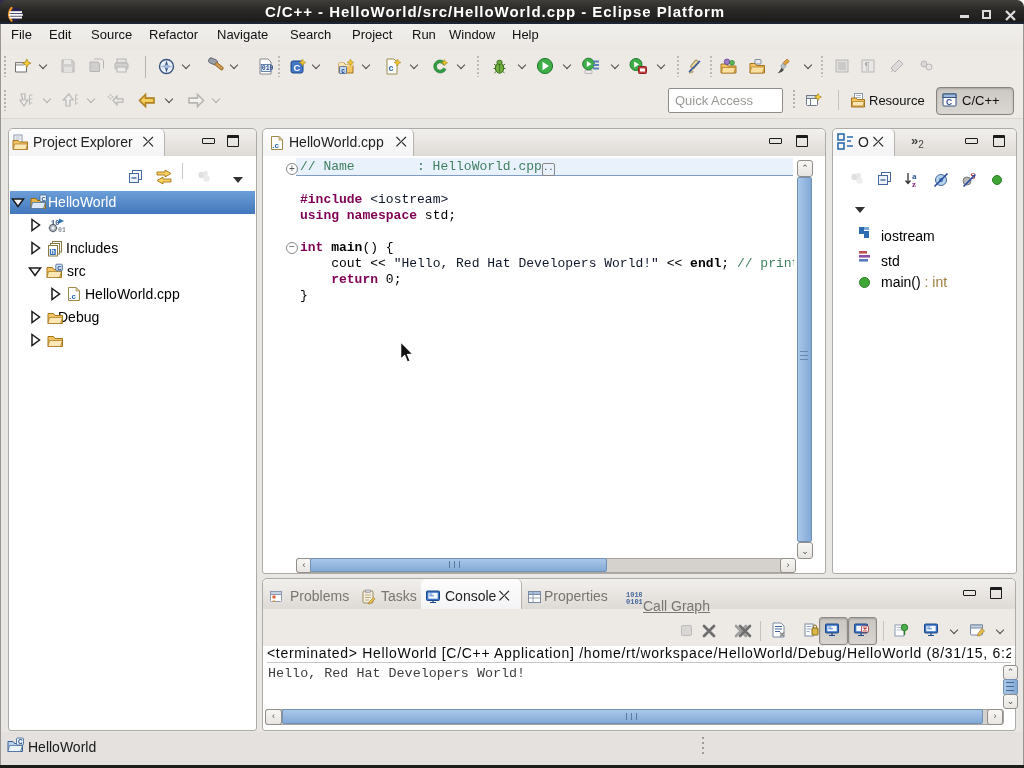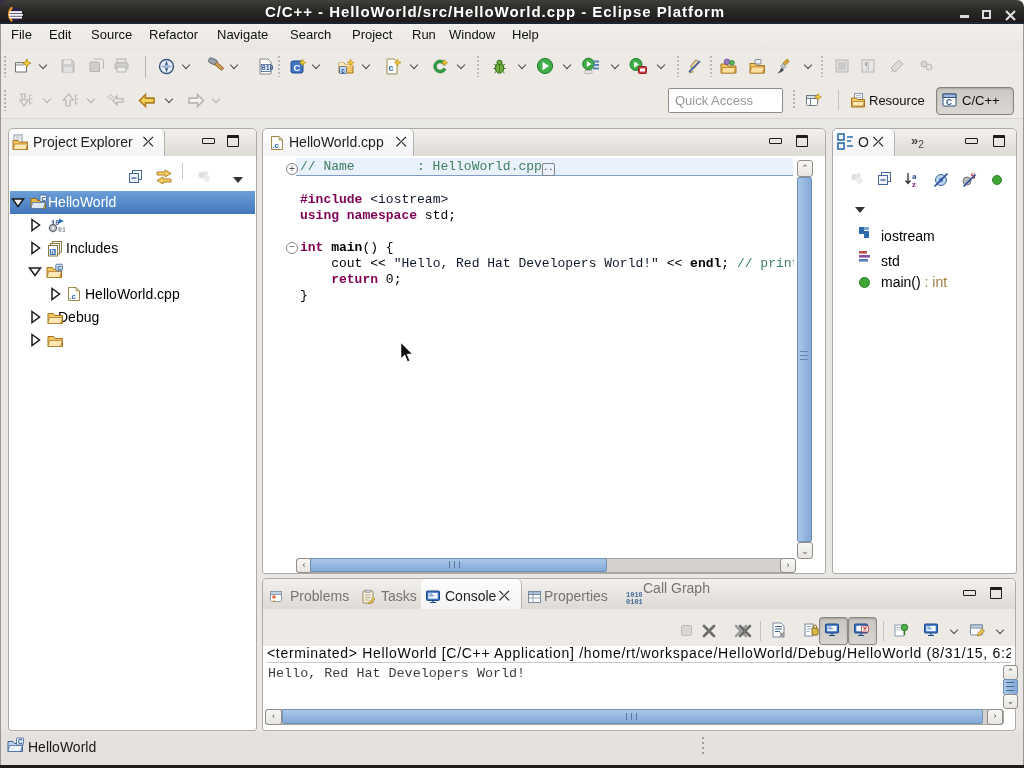--- a/index.html
+++ b/index.html
@@ -318,20 +318,23 @@
     </svg>
   <svg class="abs" width="11" height="14" viewBox="0 0 11 14" style="left:21px;top:89px">
       <path d="M2 1.5 L9.5 7 L2 12.5 Z" fill="#fdfdfd" stroke="#1a1a1a" stroke-width="1.5"></path>
     </svg>
   <div class="trow" style="top:108px;">
       <span class="lbl" style="left:56px;">Includes</span>
     </div>
   <svg class="abs" width="11" height="14" viewBox="0 0 11 14" style="left:21px;top:112px">
       <path d="M2 1.5 L9.5 7 L2 12.5 Z" fill="#fdfdfd" stroke="#1a1a1a" stroke-width="1.5"></path>
     </svg>
+  <div class="trow" style="top:131px;">
+      <span class="lbl" style="left:57px;">src</span>
+    </div>
   <svg class="abs" width="14" height="11" viewBox="0 0 14 11" style="left:19px;top:137px">
       <path d="M1.5 2 L12.5 2 L7 9.5 Z" fill="#fdfdfd" stroke="#1a1a1a" stroke-width="1.5"></path>
     </svg>
   <div class="trow" style="top:154px;">
       <span class="lbl" style="left:75px;">HelloWorld.cpp</span>
     </div>
   <svg class="abs" width="11" height="14" viewBox="0 0 11 14" style="left:41px;top:158px">
       <path d="M2 1.5 L9.5 7 L2 12.5 Z" fill="#fdfdfd" stroke="#1a1a1a" stroke-width="1.5"></path>
     </svg>
   <div class="trow" style="top:177px;">
@@ -478,21 +481,21 @@
 
 <div class="abs panel" id="console" style="left:262px;top:578px;width:752px;height:151px;">
   <div class="tabstrip" style="height:30px;border-radius:5px 5px 0 0;"></div>
   <div class="abs" style="left:0;top:30px;width:752px;height:37px;background:#edeae6;"></div>
   <div class="tab-sel" style="left:158px;width:100px;height:30px;"></div>
   <div class="abs contab" style="left:27px;top:9px;">Problems</div>
   <div class="abs contab" style="left:118px;top:9px;">Tasks</div>
   <div class="abs tabtxt" style="left:182px;top:9px;">Console</div>
   <div class="abs tabx" style="left:236px;top:9px;">⤫</div>
   <div class="abs contab" style="left:281px;top:9px;">Properties</div>
-  <div class="abs contab" style="left:380px;top:1px;">Call Graph</div>
+  <div class="abs contab" style="left:380px;top:19px;text-decoration:underline;">Call Graph</div>
   <div class="mmin" style="left:700px;top:11px;"></div>
   <div class="mmax" style="left:727px;top:8px;"></div>
   <div class="press" style="left:556px;top:38px;"></div>
   <div class="press" style="left:585px;top:38px;"></div>
   <svg class="abs" width="16" height="16" viewBox="0 0 16 16" style="left:6px;top:10px">
    <rect x="1.5" y="2.5" width="11" height="10" rx="1" fill="#fff" stroke="#8a9ab0"></rect>
    <rect x="1.5" y="2.5" width="11" height="3" fill="#c4d2e4" stroke="#8a9ab0"></rect>
    <circle cx="5" cy="8" r="1.8" fill="#e06a3c"></circle>
    <path d="M3 12.5 q2 -2.5 4 0z" fill="#e0a23c"></path>
   </svg>

